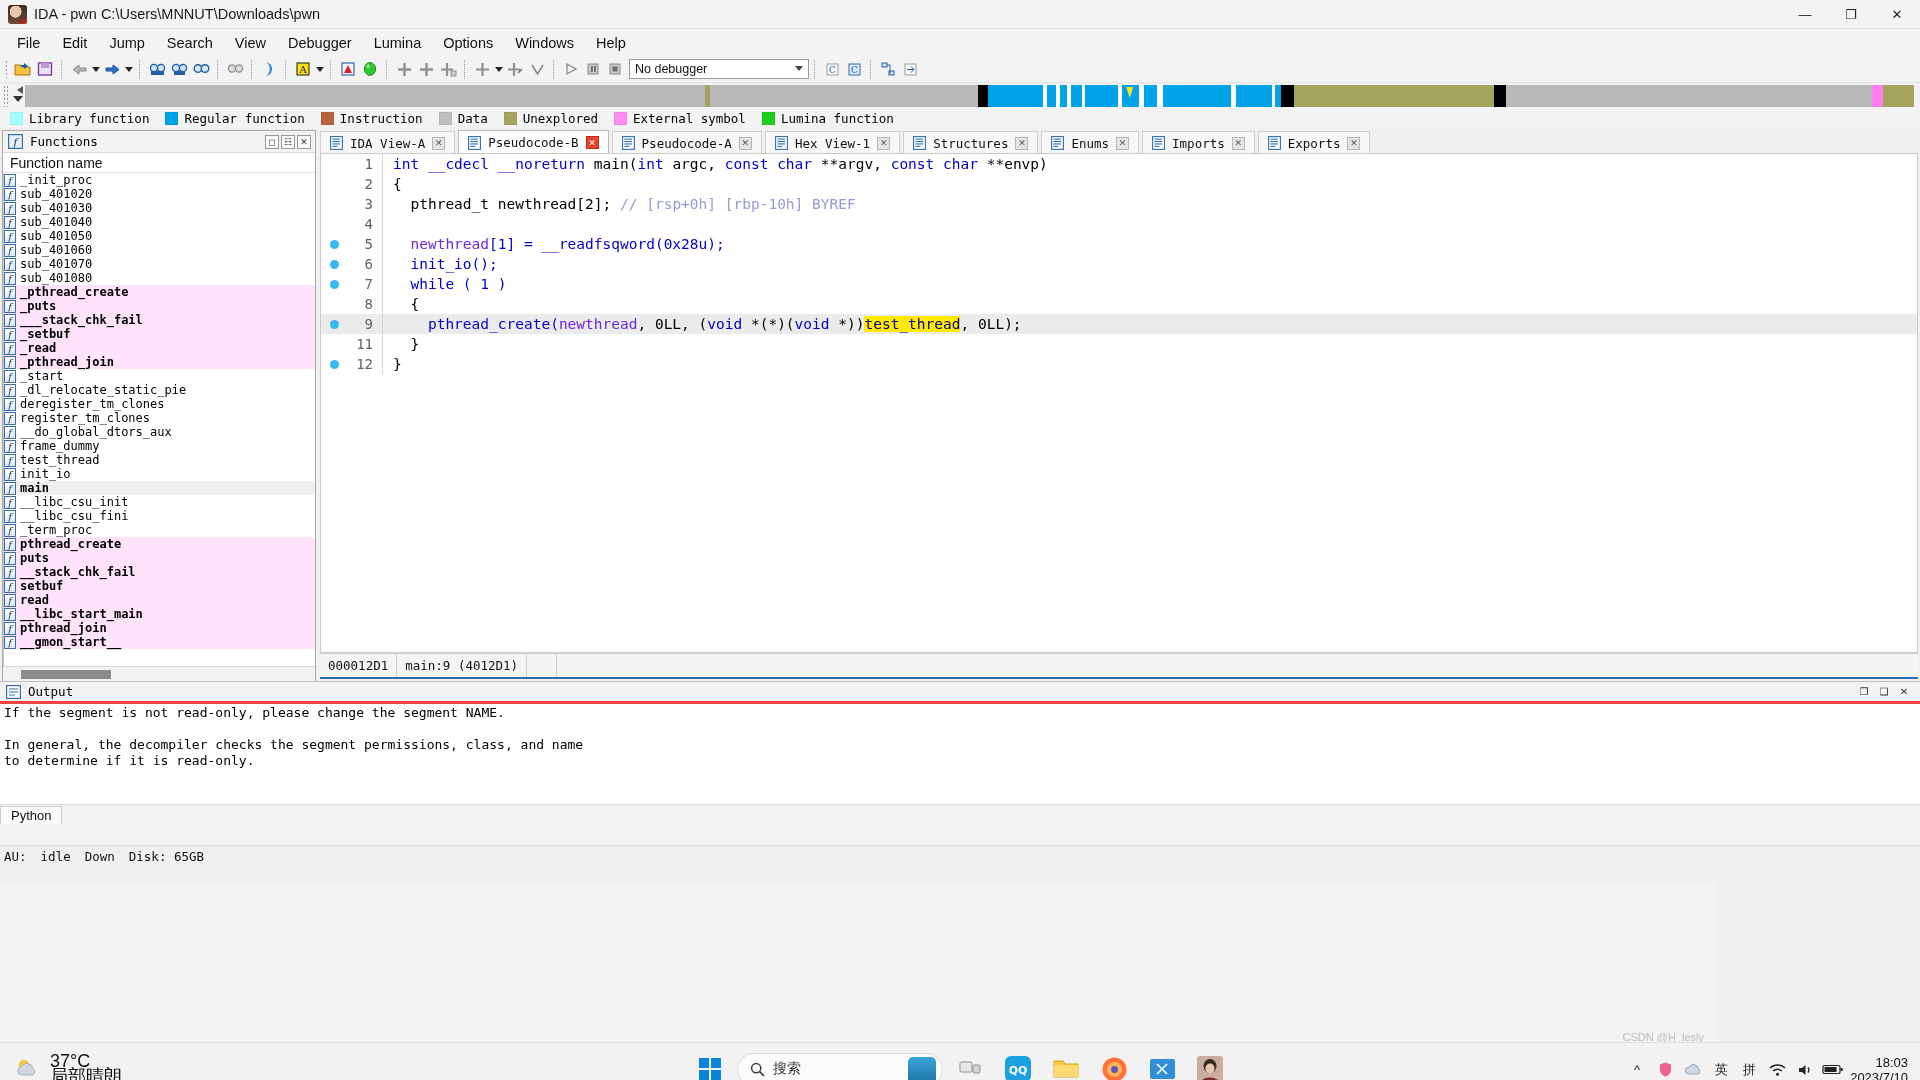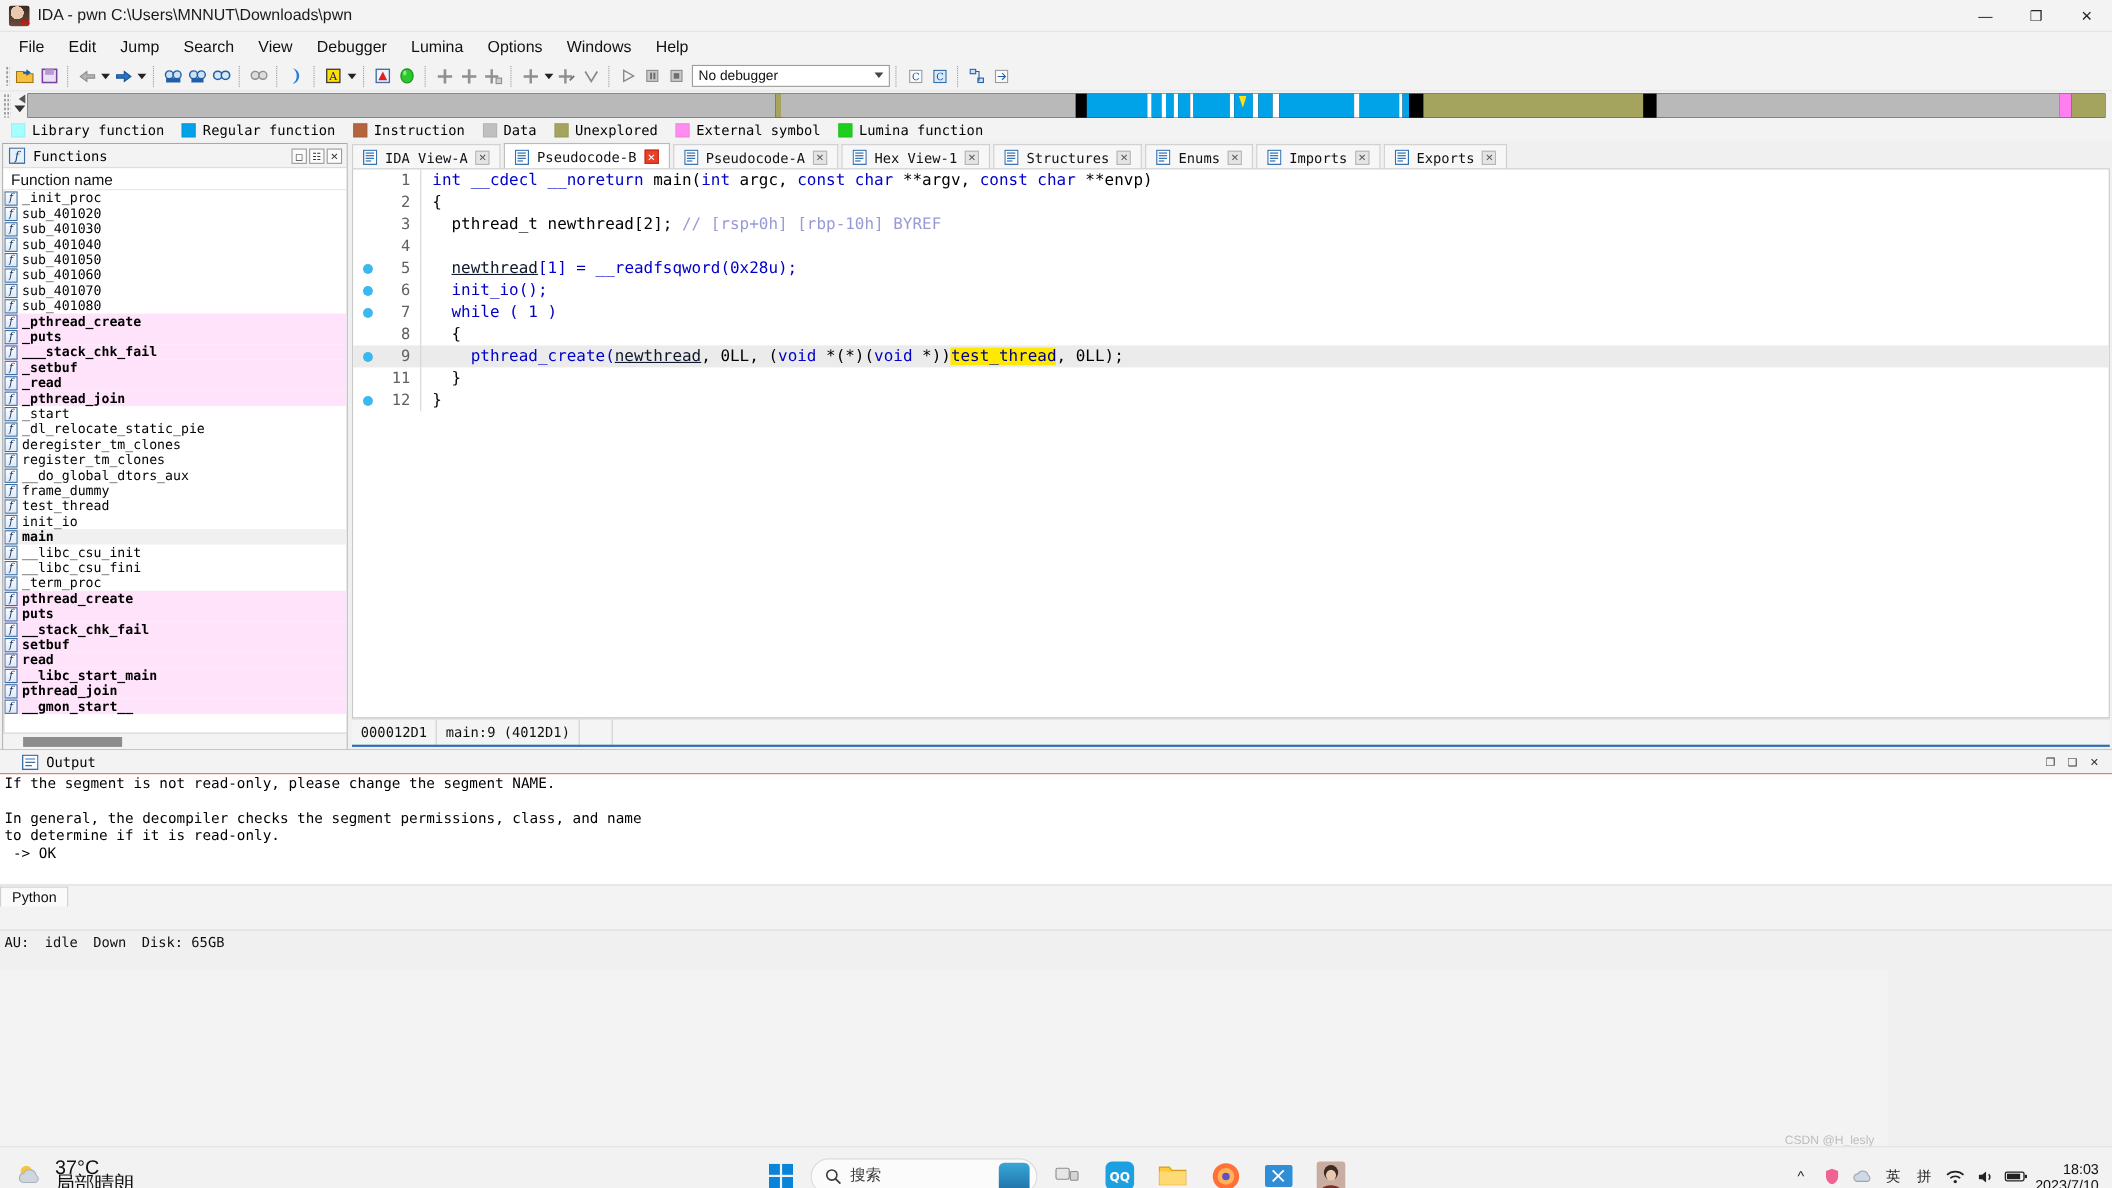--- a/index.html
+++ b/index.html
@@ -191,21 +191,21 @@
   .gut-dot { width:26px; display:flex; align-items:center; justify-content:center; flex:none;}
   .gut-dot .d { width:9px;height:9px;border-radius:50%; background:#3ab8f0; }
   .ln {
     width:28px; text-align:right; color:#616161; flex:none;
     font-family:"DejaVu Sans Mono", monospace; font-size:14px; padding-right:2px;
   }
   .gut-div { width:8px; flex:none; border-right:1px solid #d4d4d4; height:20px;}
   .ctext { padding-left:10px; color:#00008b; }
   .c-kw { color:#0000c8; }
   .c-plain { color:#000; }
-  .c-var { color:#0f172a;text-decoration:underline; }
+  .c-var { color:#6d28d9; }
   .c-cmt { color:#9999d8; }
   .c-hl { background:#ffe900; }
   .pseudo-status {
     position:absolute; left:320px; top:653px; width:1598px; height:24px;
     border-top:1px solid #d0d0d0; background:#f4f4f4; display:flex; align-items:center;
   }
   .pseudo-status .cell {
     font-family:"DejaVu Sans Mono", monospace; font-size:12.5px; color:#111;
     padding:0 8px; height:24px; display:flex; align-items:center;
     border-right:1px solid #cfcfcf;
@@ -214,22 +214,22 @@
   .pseudo-underline {
     position:absolute; left:320px; top:677px; width:1598px; height:2px; background:#2f6fb0;
   }
 
   
   .out-panel {
     position:absolute; left:0; top:681px; width:1920px; height:164px;
     background:#f3f3f3; border-top:1px solid #c0c0c0;
   }
   .out-head {
-    height:22px; display:flex; align-items:center; padding-left:20px;
-    border-bottom:1px solid #ef4444; background:#f3f3f3;
+    height:22px; display:flex; align-items:center; padding-left:6px;
+    border-bottom:3px solid #ef4444; background:#f3f3f3;
   }
   .out-head .oicon {width:15px;height:14px;margin-right:7px;flex:none;}
   .out-head .txt { font-family:"DejaVu Sans Mono", monospace; font-size:12.5px; }
   .out-head .wbtns { margin-left:auto; display:flex; gap:4px; padding-right:8px;}
   .out-head .wb { width:16px;height:16px; display:flex;align-items:center;justify-content:center;
     font-size:10px; color:#333;}
   .out-body {
     height:100px; background:#fff; overflow:hidden; padding:1px 0 0 4px;
     font-family:"DejaVu Sans Mono", monospace; font-size:13px; color:#000;
   }
@@ -854,21 +854,20 @@
         <span class="wb">❐</span>
         <span class="wb">❑</span>
         <span class="wb">✕</span>
       </span>
     </div>
     <div class="out-body" id="out-body">
         <div class="oline">If the segment is not read-only, please change the segment NAME.</div>
         <div class="oline"></div>
         <div class="oline">In general, the decompiler checks the segment permissions, class, and name</div>
         <div class="oline">to determine if it is read-only.</div>
-        <div class="oline"> -&gt; OK</div>
       </div>
     <div class="py-tab">
       <span class="t">Python</span>
     </div>
   </div>
 
   <div class="statusbar">
     <span class="sc">AU:</span>
     <span class="sc">idle</span>
     <span class="sc">Down</span>

